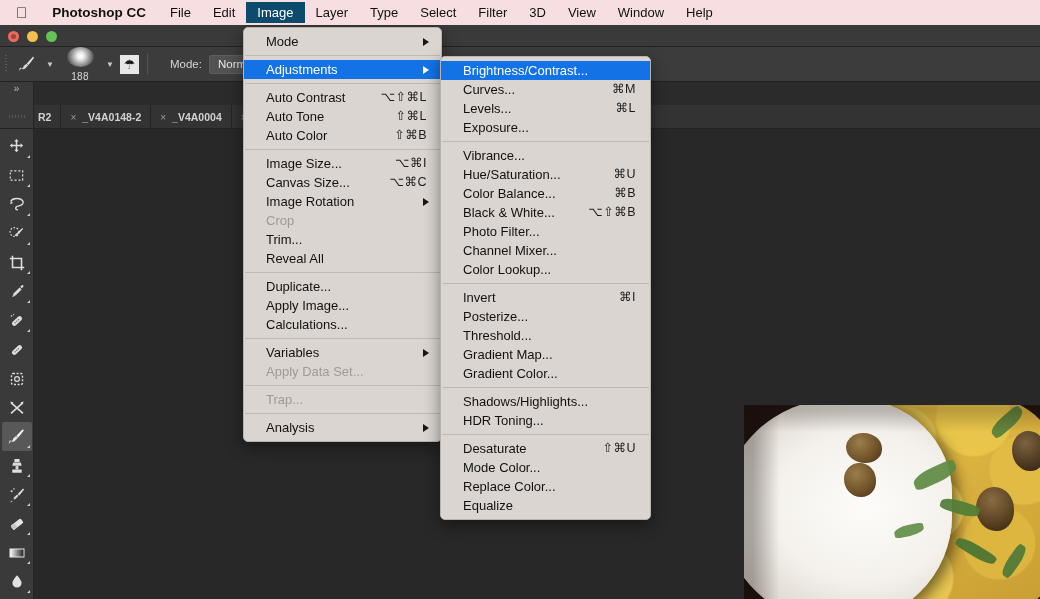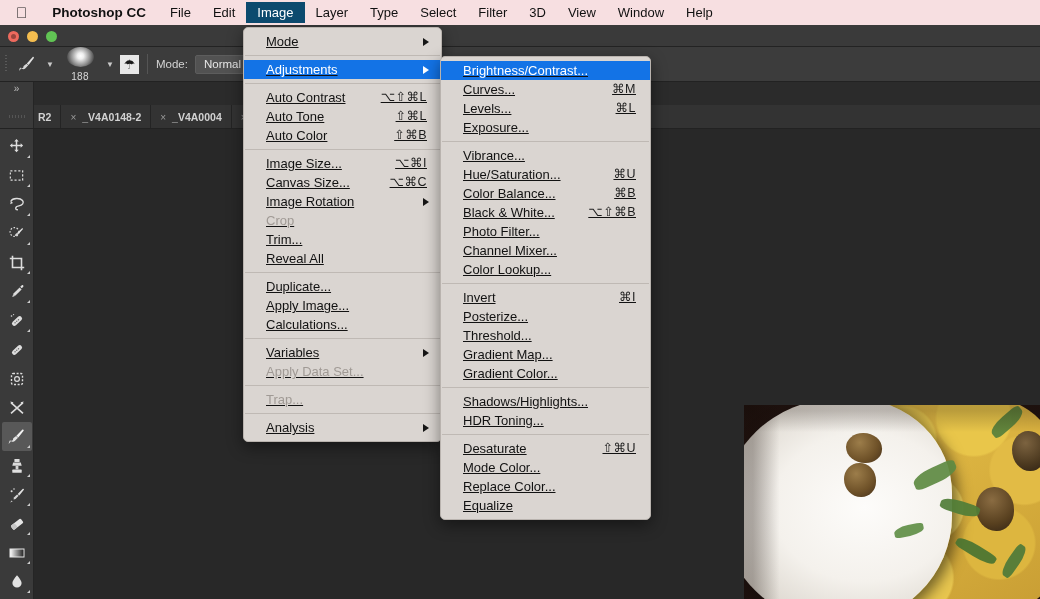--- a/index.html
+++ b/index.html
@@ -71,21 +71,21 @@
     background: radial-gradient(circle at 50% 45%, #ffffff 0%, #efefef 18%, #8d8d8d 55%, #4a4a4a 78%, #3c3c3c 100%);
   }
   .brush-size { font-size: 10px; color: #d8d8d8; margin-top: -1px; letter-spacing: .3px; }
   .ob-sep { width:1px; height:20px; background:#555; margin: 0 8px; }
   .ob-swatch {
     width: 19px; height: 19px; margin-left: 2px;
     background: #e8e8e8;
     display:flex; align-items:center; justify-content:center;
     font-size: 13px; color: #1a1a1a; line-height: 1;
   }
-  .ob-label { color: #d4d4d4; font-size: 11.5px; }
+  .ob-label { margin-left: 14px; color: #d4d4d4; font-size: 11.5px; }
   .ob-select {
     margin-left: 7px; height: 19px; min-width: 72px;
     background: #525252; border: 1px solid #5d5d5d; border-radius: 2px;
     color: #e6e6e6; font-size: 11.5px;
     display:flex; align-items:center; padding: 0 8px;
   }
   .ob-blue { width: 9px; height: 22px; background: #1f6fd6; margin-left: 3px; }
 
   
   .tabsbar {
@@ -204,21 +204,20 @@
     box-shadow: 0 5px 16px rgba(0,0,0,.45);
     padding: 4px 0;
     font-size: 13px; color: #121212;
     z-index: 50;
   }
   .menu-item {
     height: 19px; line-height: 19px;
     padding: 0 14px 0 22px;
     display: flex; align-items: center; justify-content: space-between;
     white-space: nowrap;
-    text-decoration: underline;
   }
   .menu-item .lbl { padding-right: 22px; }
   .menu-item .key { color: #1b1b1b; font-size: 12.5px; letter-spacing: .5px; }
   .menu-item.disabled .lbl, .menu-item.disabled .key { color: #a09a95; }
   .menu-item.hl { background: #1373e6; }
   .menu-item.hl .lbl, .menu-item.hl .key { color: #ffffff; }
   .menu-item .arr {
     width: 0; height: 0;
     border-top: 4.5px solid transparent;
     border-bottom: 4.5px solid transparent;

